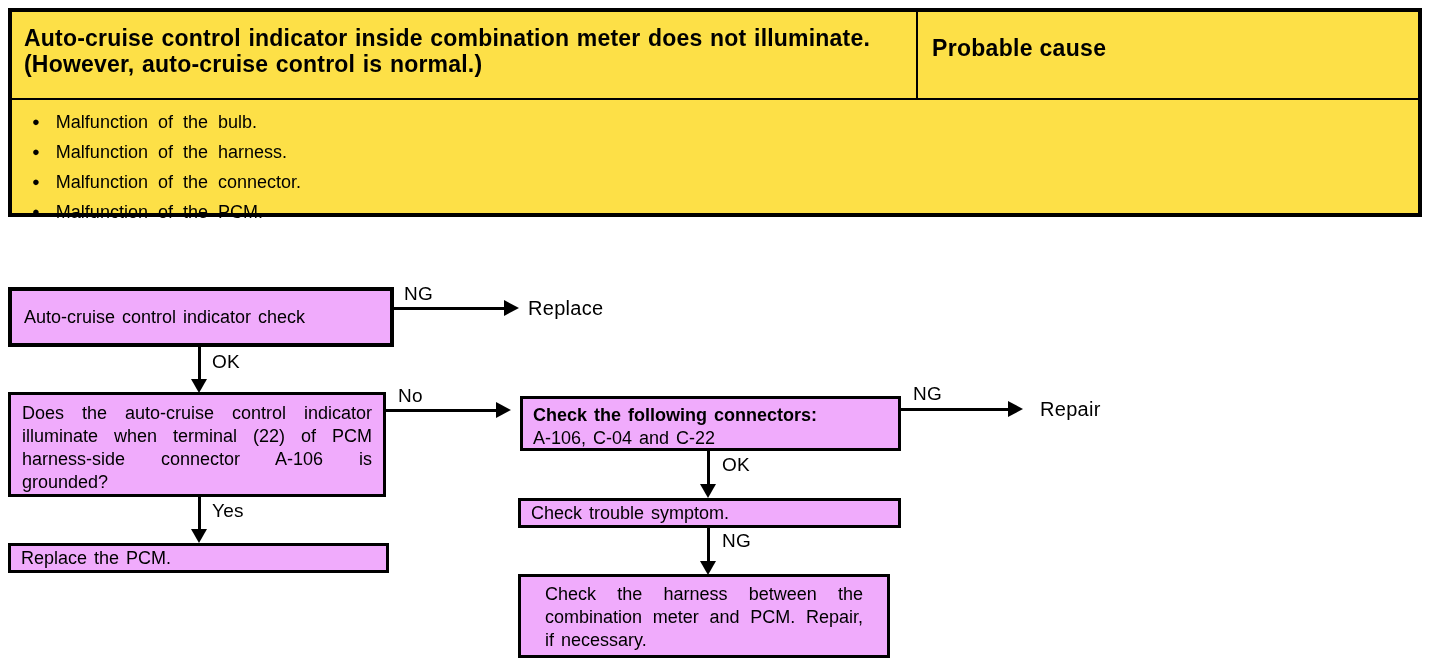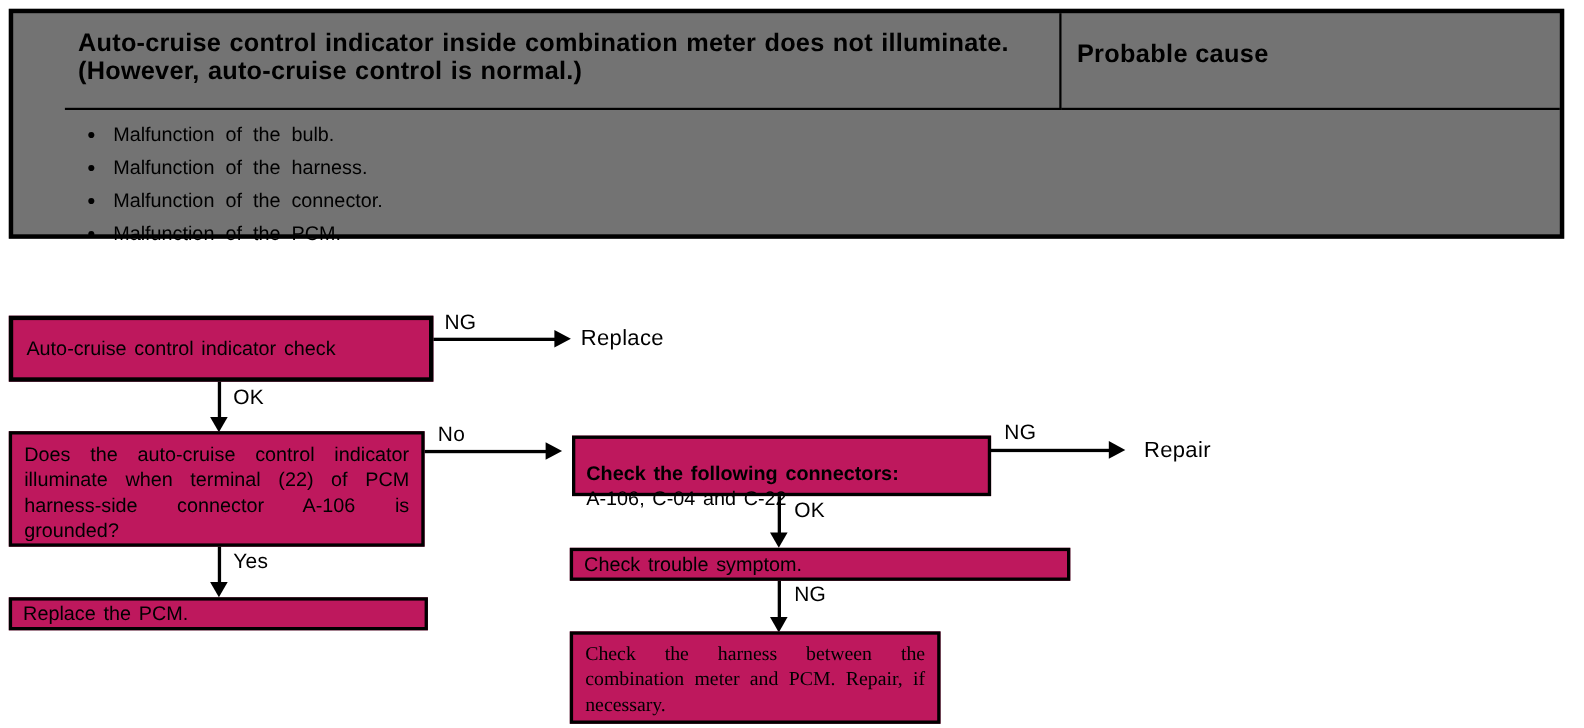--- a/index.html
+++ b/index.html
@@ -16,22 +16,21 @@
 
   
   .symptom-table {
     position: absolute;
     left: 8px; top: 8px;
     width: 1414px; height: 209px;
     border: 4px solid #000;
     display: grid;
     grid-template-columns: 906px 1fr;
     grid-template-rows: 88px 1fr;
-    background: #737373;
-    padding-left: 47px;
+    background: #fde047;
   }
   .cell { padding: 0; }
   .cell.hl { border-right: 2px solid #000; border-bottom: 2px solid #000; }
   .cell.hr { border-bottom: 2px solid #000; }
   .cell.bl { border-right: 2px solid #000; }
   .symptom-text {
     font-size: 23px; font-weight: bold; line-height: 26px;
     padding: 13px 14px 0 12px; max-width: 890px;
     letter-spacing: 0.2px; word-spacing: 1px;
   }
@@ -41,21 +40,21 @@
   }
   .comment-block { padding: 12px 20px 0 10px; font-size: 17px; line-height: 23px; word-spacing: 3px; }
   .causes { padding: 8px 0 0 0; }
   .cause-row { display: flex; align-items: baseline; font-size: 18px; line-height: 28px; word-spacing: 5px; }
   .bullet { font-size: 13px; margin: 0 16px 0 20px; position: relative; top: -2px; }
 
   
   .fbox {
     position: absolute;
     border: 3px solid #000;
-    background: #be185d;
+    background: #f0abfc;
     font-size: 18px;
     word-spacing: 2px;
     line-height: 23px;
   }
   .fbox.vcenter { display: flex; align-items: center; }
   .fbox.thick { border-width: 4px; }
   .fbox.justify { text-align: justify; -moz-text-align-last: left; text-align-last: left; }
 
   .hline, .vline { position: absolute; background: #000; }
   .arr-r {
@@ -124,43 +123,43 @@
     <div class="lbl" style="left:212px; top:351px;">OK</div>
 
     <div class="fbox justify" style="left:8px; top:392px; width:378px; height:105px; padding:7px 11px;">
       <span>Does the auto-cruise control indicator illuminate when terminal  (22) of PCM harness-side connector A-106 is grounded?</span>
     </div>
 
     <div class="lbl" style="left:398px; top:385px;">No</div>
     <div class="hline" style="left:386px; top:409px; width:112px; height:3px;"></div>
     <div class="arr-r" style="left:496px; top:402px;"></div>
 
-    <div class="fbox" style="left:520px; top:396px; width:381px; height:55px; padding:20px 10px;">
+    <div class="fbox" style="left:520px; top:396px; width:381px; height:55px; padding:5px 10px;">
       <div class="fc-title">Check the following connectors:</div>
       <div>A-106, C-04 and C-22</div>
     </div>
 
     <div class="lbl" style="left:913px; top:383px;">NG</div>
     <div class="hline" style="left:900px; top:408px; width:110px; height:3px;"></div>
     <div class="arr-r" style="left:1008px; top:401px;"></div>
     <div class="result" style="left:1040px; top:398px;">Repair</div>
 
     <div class="vline" style="left:707px; top:451px; width:3px; height:35px;"></div>
     <div class="arr-d" style="left:700px; top:484px;"></div>
     <div class="lbl" style="left:722px; top:454px;">OK</div>
 
-    <div class="fbox vcenter" style="left:518px; top:498px; width:455px; height:30px; padding-left:10px;">
+    <div class="fbox vcenter" style="left:518px; top:498px; width:383px; height:30px; padding-left:10px;">
       <span>Check trouble symptom.</span>
     </div>
 
     <div class="vline" style="left:707px; top:528px; width:3px; height:35px;"></div>
     <div class="arr-d" style="left:700px; top:561px;"></div>
     <div class="lbl" style="left:722px; top:530px;">NG</div>
 
-    <div class="fbox justify" style="left:518px; top:574px; width:337px; height:84px; padding:6px 11px;font-family:Liberation Serif, serif;">
+    <div class="fbox justify" style="left:518px; top:574px; width:372px; height:84px; padding:6px 24px;">
       <span>Check the harness between the combination meter and PCM. Repair, if  necessary.</span>
     </div>
 
     <div class="vline" style="left:198px; top:497px; width:3px; height:34px;"></div>
     <div class="arr-d" style="left:191px; top:529px;"></div>
     <div class="lbl" style="left:212px; top:500px;">Yes</div>
 
     <div class="fbox vcenter" style="left:8px; top:543px; width:381px; height:30px; padding-left:10px;">
       <span>Replace the PCM.</span>
     </div>

